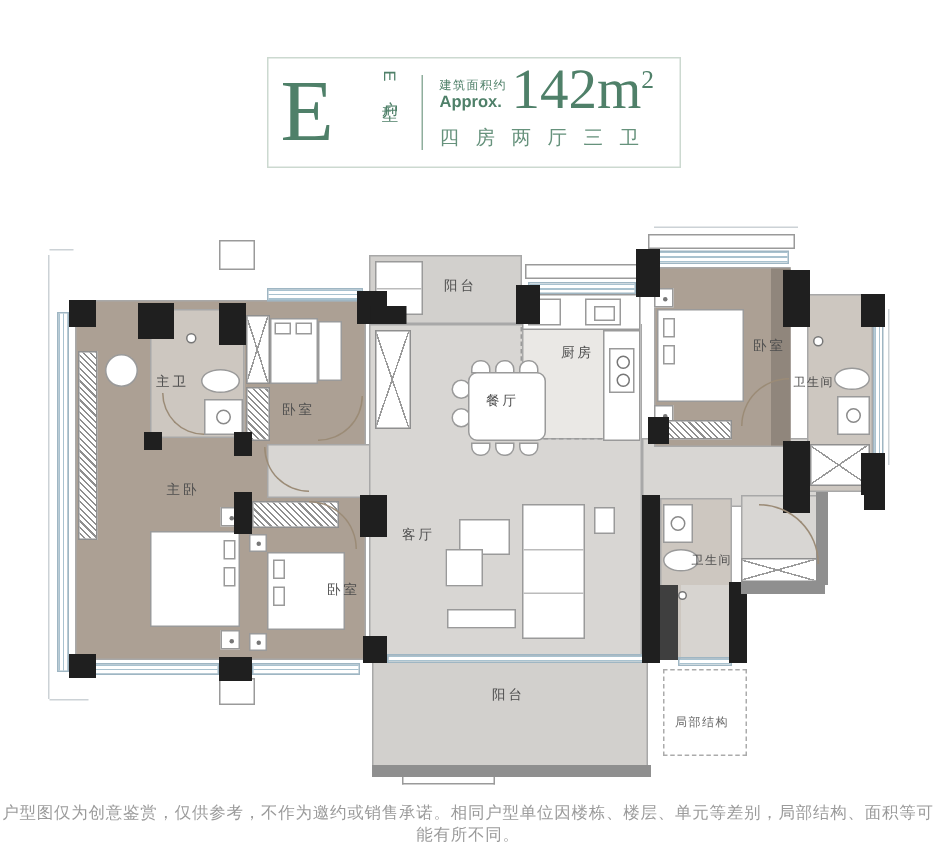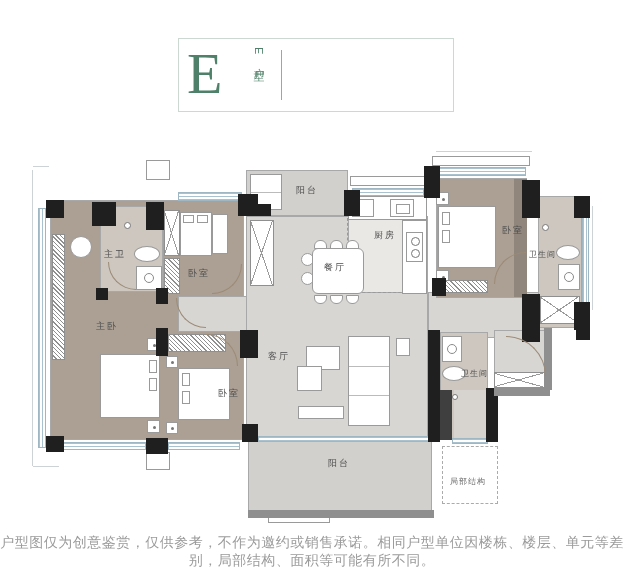--- a/index.html
+++ b/index.html
@@ -44,31 +44,39 @@
   .arc.tr{border-right-width:1px;border-top-width:1px;border-top-right-radius:100%;}
   .arc.tl{border-left-width:1px;border-top-width:1px;border-top-left-radius:100%;}
   .dot{position:absolute;border:1px solid #777;border-radius:50%;background:#fff;box-sizing:border-box;}
   .dashed{position:absolute;border:1px dashed #ababab;box-sizing:border-box;}
   .lbl{position:absolute;font-size:9px;line-height:1;color:#4e4e4e;letter-spacing:2px;white-space:nowrap;}
   .lbl8{font-size:8px;letter-spacing:1px;}
   .inner-c{position:absolute;left:50%;top:50%;width:10px;height:10px;margin:-5px 0 0 -5px;
            border:1px solid #8a8a8a;border-radius:50%;box-sizing:border-box;}
   .dotc{position:absolute;left:50%;top:50%;width:3px;height:3px;margin:-1px 0 0 -1px;background:#777;border-radius:50%;}
   .hline{position:absolute;background:#bbbbbb;height:1px;}
-  .disclaimer{position:absolute;left:0;right:0;top:534px;text-align:center;font-size:14px;
+  .disclaimer{position:absolute;left:0;right:0;top:534px;text-align:center;font-size:11px;
               color:#9b9b9b;letter-spacing:0.5px;}
 </style>
 </head>
 <body>
 
 <div class="hdr">
   <div class="hdr-e">E</div>
   <div class="hdr-vert">E户型</div>
   <div class="hdr-div"></div>
   <div class="hdr-right">
+    <div class="hdr-area-row">
+      <div class="hdr-small">
+        <div class="hdr-prefix">建筑面积约</div>
+        <div class="hdr-approx">Approx.</div>
+      </div>
+      <div class="hdr-area"><span>142m</span><sup>2</sup></div>
+    </div>
+    <div class="hdr-layout">四房两厅三卫</div>
   </div>
 </div>
 
 <div class="abs" style="left:0;top:0;width:624px;height:572px;">
 
   <div class="thin" style="left:32px;top:170px;width:1px;height:296px;"></div>
   <div class="thin" style="left:33px;top:166px;width:16px;height:1px;"></div>
   <div class="thin" style="left:33px;top:466px;width:26px;height:1px;"></div>
   <div class="thin" style="left:592px;top:206px;width:1px;height:104px;"></div>
   <div class="thin" style="left:436px;top:151px;width:96px;height:1px;"></div>
@@ -240,21 +248,21 @@
   <div class="arc bl" style="left:176px;top:298px;width:30px;height:30px;"></div>
   <div class="arc tr" style="left:206px;top:334px;width:32px;height:32px;"></div>
   <div class="arc tl" style="left:494px;top:252px;width:32px;height:32px;"></div>
   <div class="arc tr" style="left:506px;top:336px;width:40px;height:40px;"></div>
 
   <span class="lbl" style="left:296px;top:186px;">阳台</span>
   <span class="lbl" style="left:374px;top:231px;">厨房</span>
   <span class="lbl" style="left:324px;top:263px;">餐厅</span>
   <span class="lbl" style="left:104px;top:250px;">主卫</span>
   <span class="lbl" style="left:188px;top:269px;">卧室</span>
-  <span class="lbl" style="left:96px;top:322px;">主卧</span>
+  <span class="lbl" style="left:111px;top:322px;">主卧</span>
   <span class="lbl" style="left:218px;top:389px;">卧室</span>
   <span class="lbl" style="left:268px;top:352px;">客厅</span>
   <span class="lbl" style="left:502px;top:226px;">卧室</span>
   <span class="lbl lbl8" style="left:529px;top:251px;">卫生间</span>
   <span class="lbl lbl8" style="left:461px;top:370px;">卫生间</span>
   <span class="lbl" style="left:328px;top:459px;">阳台</span>
   <span class="lbl lbl8" style="left:450px;top:478px;color:#6a6a6a;">局部结构</span>
 </div>
 
 <div class="disclaimer">户型图仅为创意鉴赏，仅供参考，不作为邀约或销售承诺。相同户型单位因楼栋、楼层、单元等差别，局部结构、面积等可能有所不同。</div>

